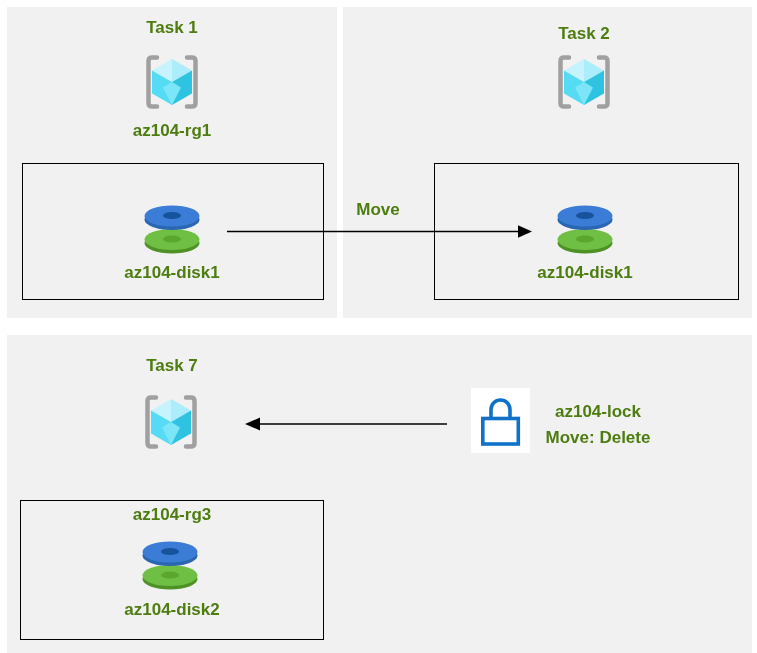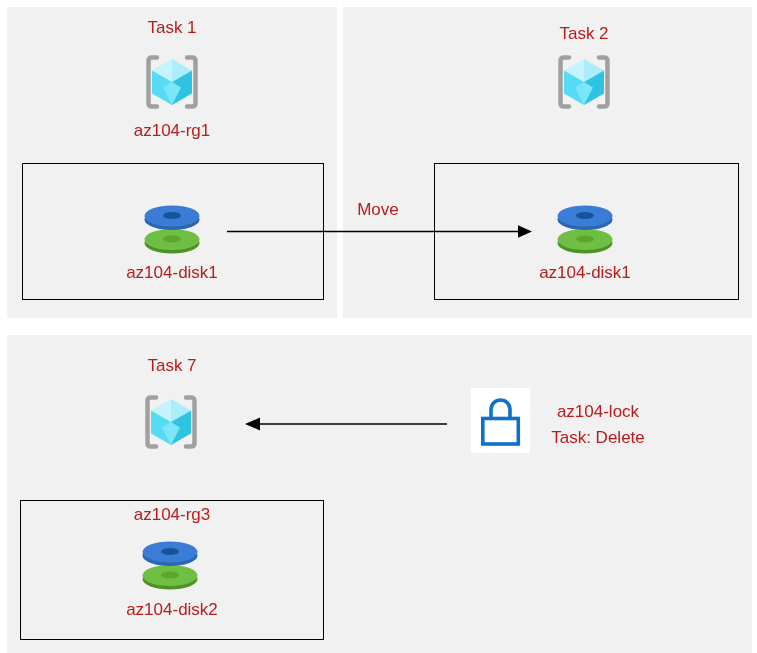--- a/index.html
+++ b/index.html
@@ -1,22 +1,22 @@
 <!DOCTYPE html>
 <html><head>
 <meta charset="utf-8">
 <style>
   html,body{margin:0;padding:0;background:#fff;}
   #page{
     position:relative;
     width:757px;height:653px;
     background:#ffffff;
     font-family:"Liberation Sans", sans-serif;
-    font-weight:normal;
-    color:#b91c1c;
+    font-weight:bold;
+    color:#4d7c0f;
     overflow:hidden;
   }
   .panel{position:absolute;background:#f1f1f1;}
   #panel1{left:7px;top:7px;width:330px;height:311px;}
   #panel2{left:343px;top:7px;width:409px;height:311px;}
   #panel3{left:7px;top:335px;width:745px;height:318px;}
 
   .box{position:absolute;border:1.5px solid #000;background:transparent;}
   #box1{left:22px;top:163px;width:300px;height:135px;}
   #box2{left:434px;top:163px;width:303px;height:135px;}
@@ -122,21 +122,21 @@
 
   <div class="lbl" id="movelbl">Move</div>
 
   <div id="locktile">
     <svg>
         <use href="#sym-lock"></use>
       </svg>
   </div>
   <div class="lbl" id="locktext">
     <div>az104-lock</div>
-    <div>Task: Delete</div>
+    <div>Move: Delete</div>
   </div>
 
   <svg id="arrow-overlay">
     <g>
       <line x1="227" y1="231.5" x2="519" y2="231.5" stroke="#000000" stroke-width="1.7"></line>
       <polygon points="532,231.5 518,225.3 518,237.7" fill="#000000"></polygon>
     </g>
     <g>
       <line x1="447" y1="424" x2="259" y2="424" stroke="#000000" stroke-width="1.7"></line>
       <polygon points="245,424 260,417.6 260,430.4" fill="#000000"></polygon>

